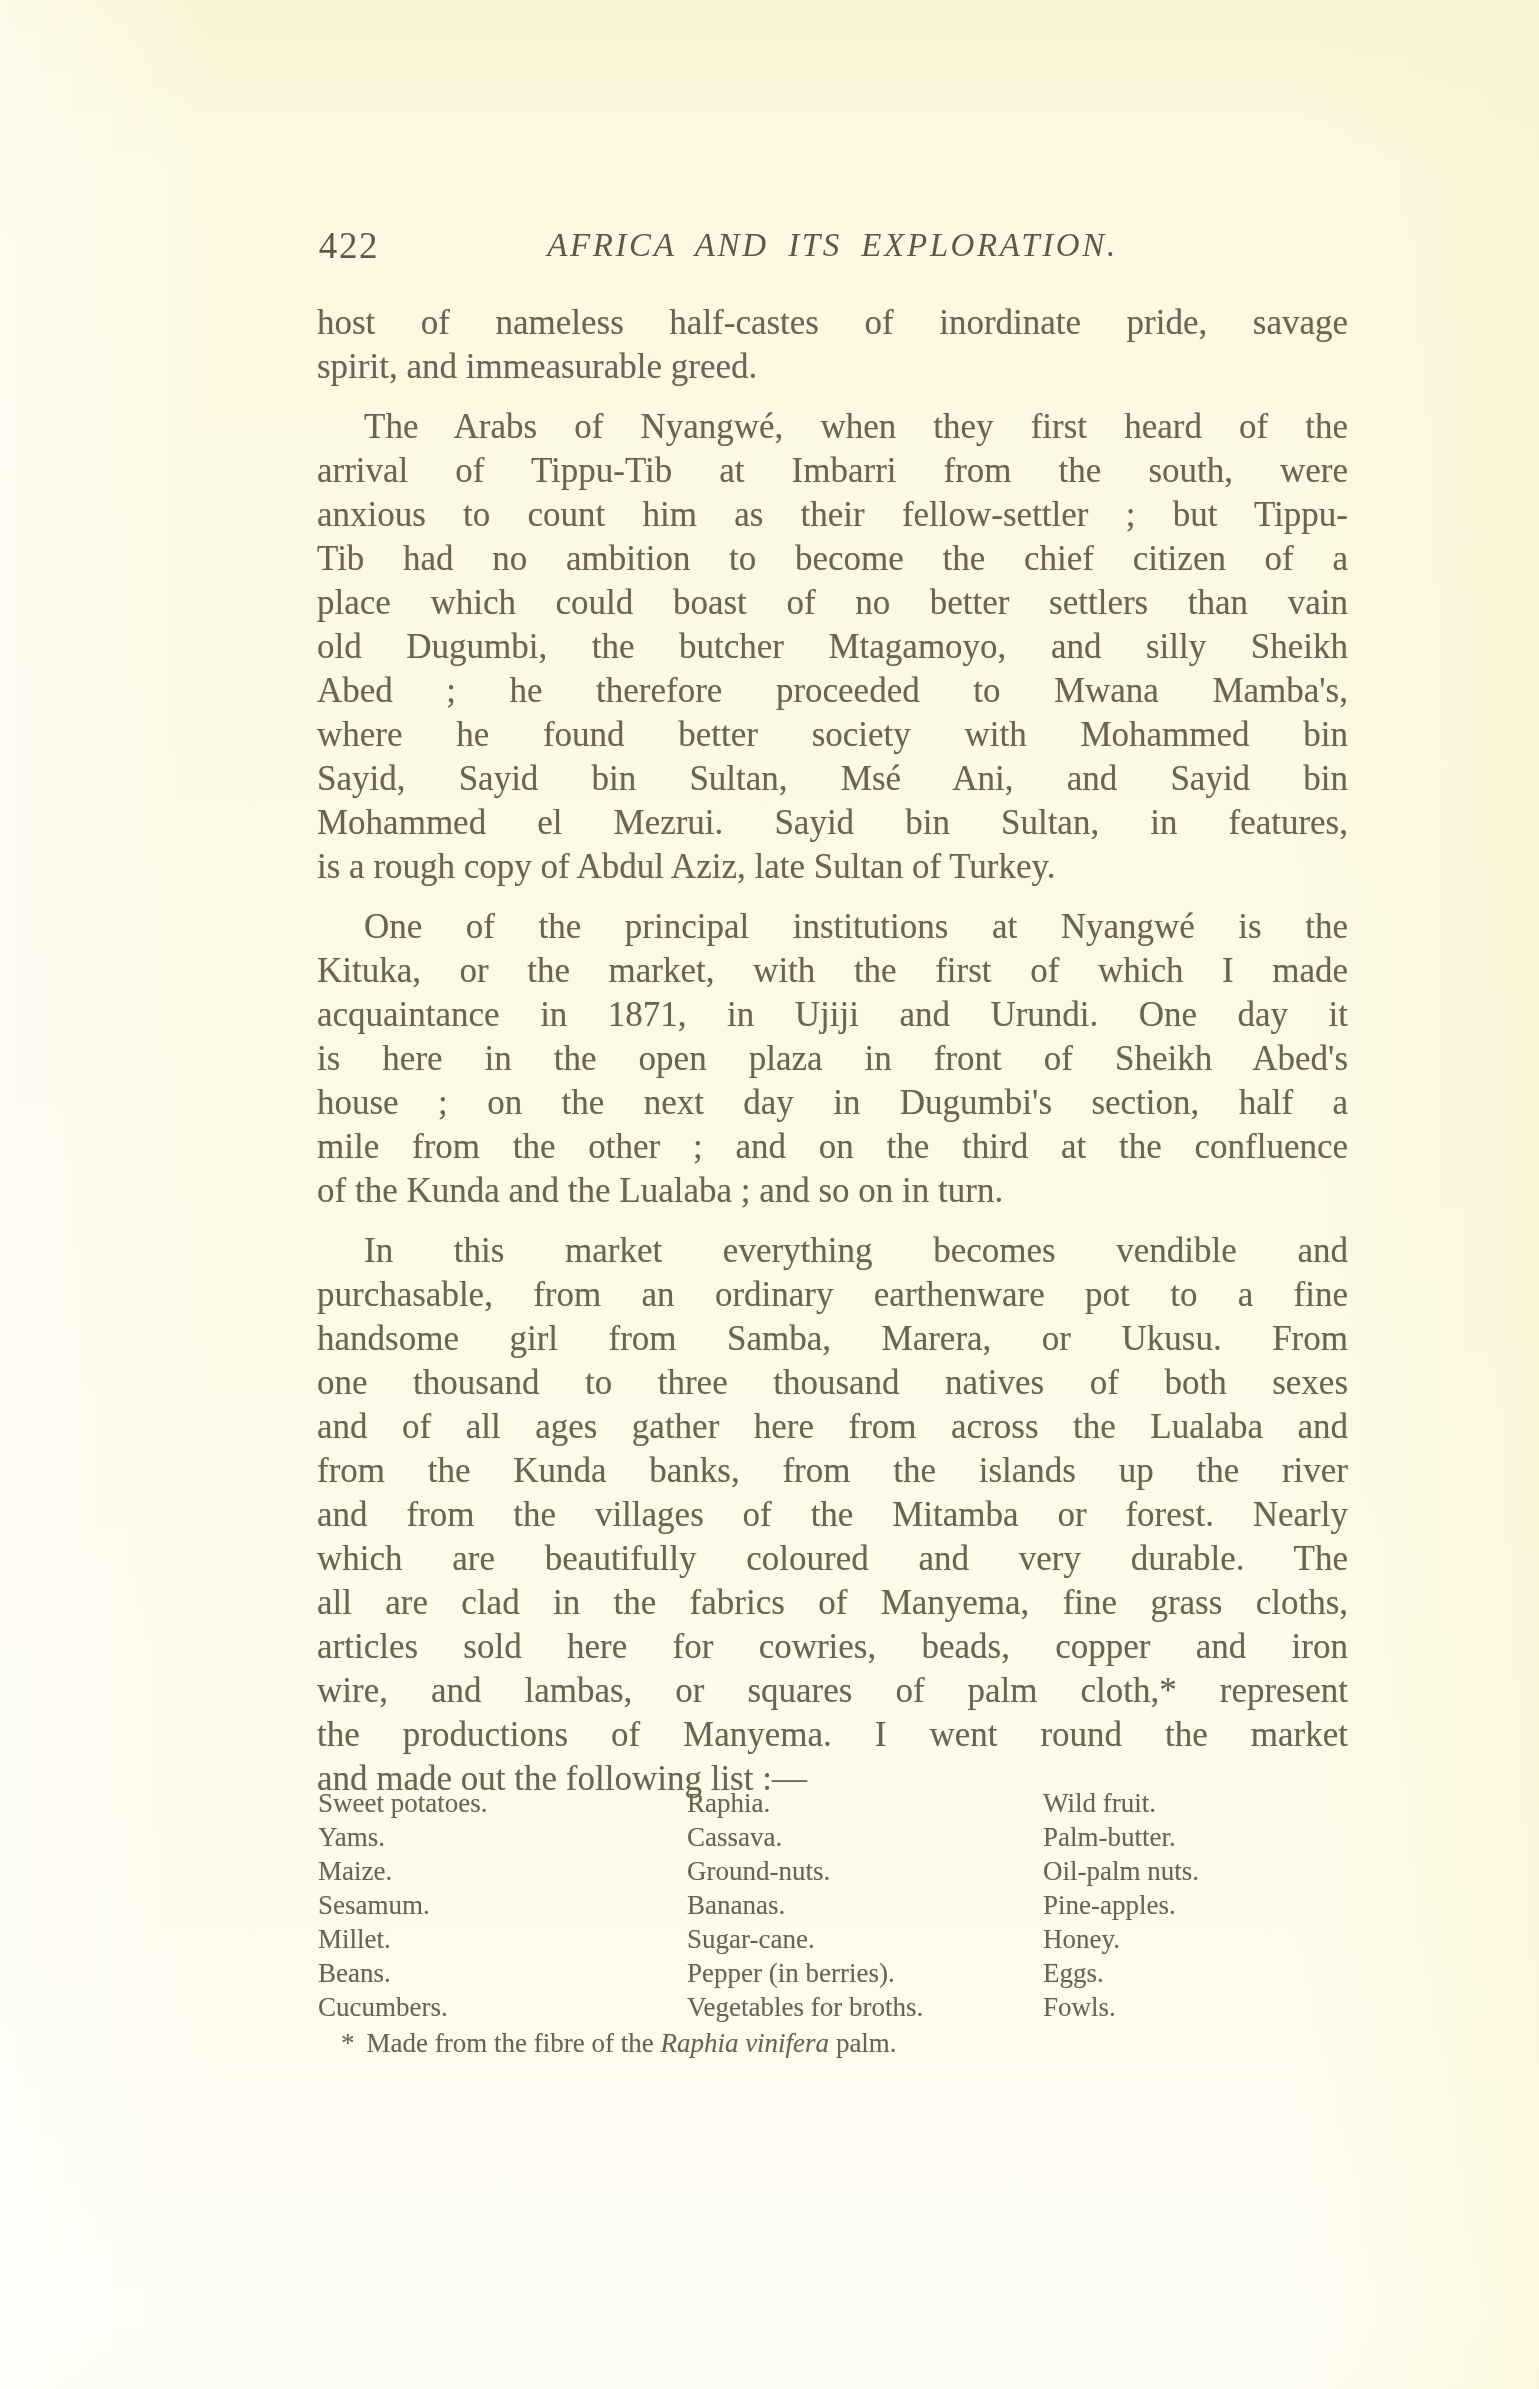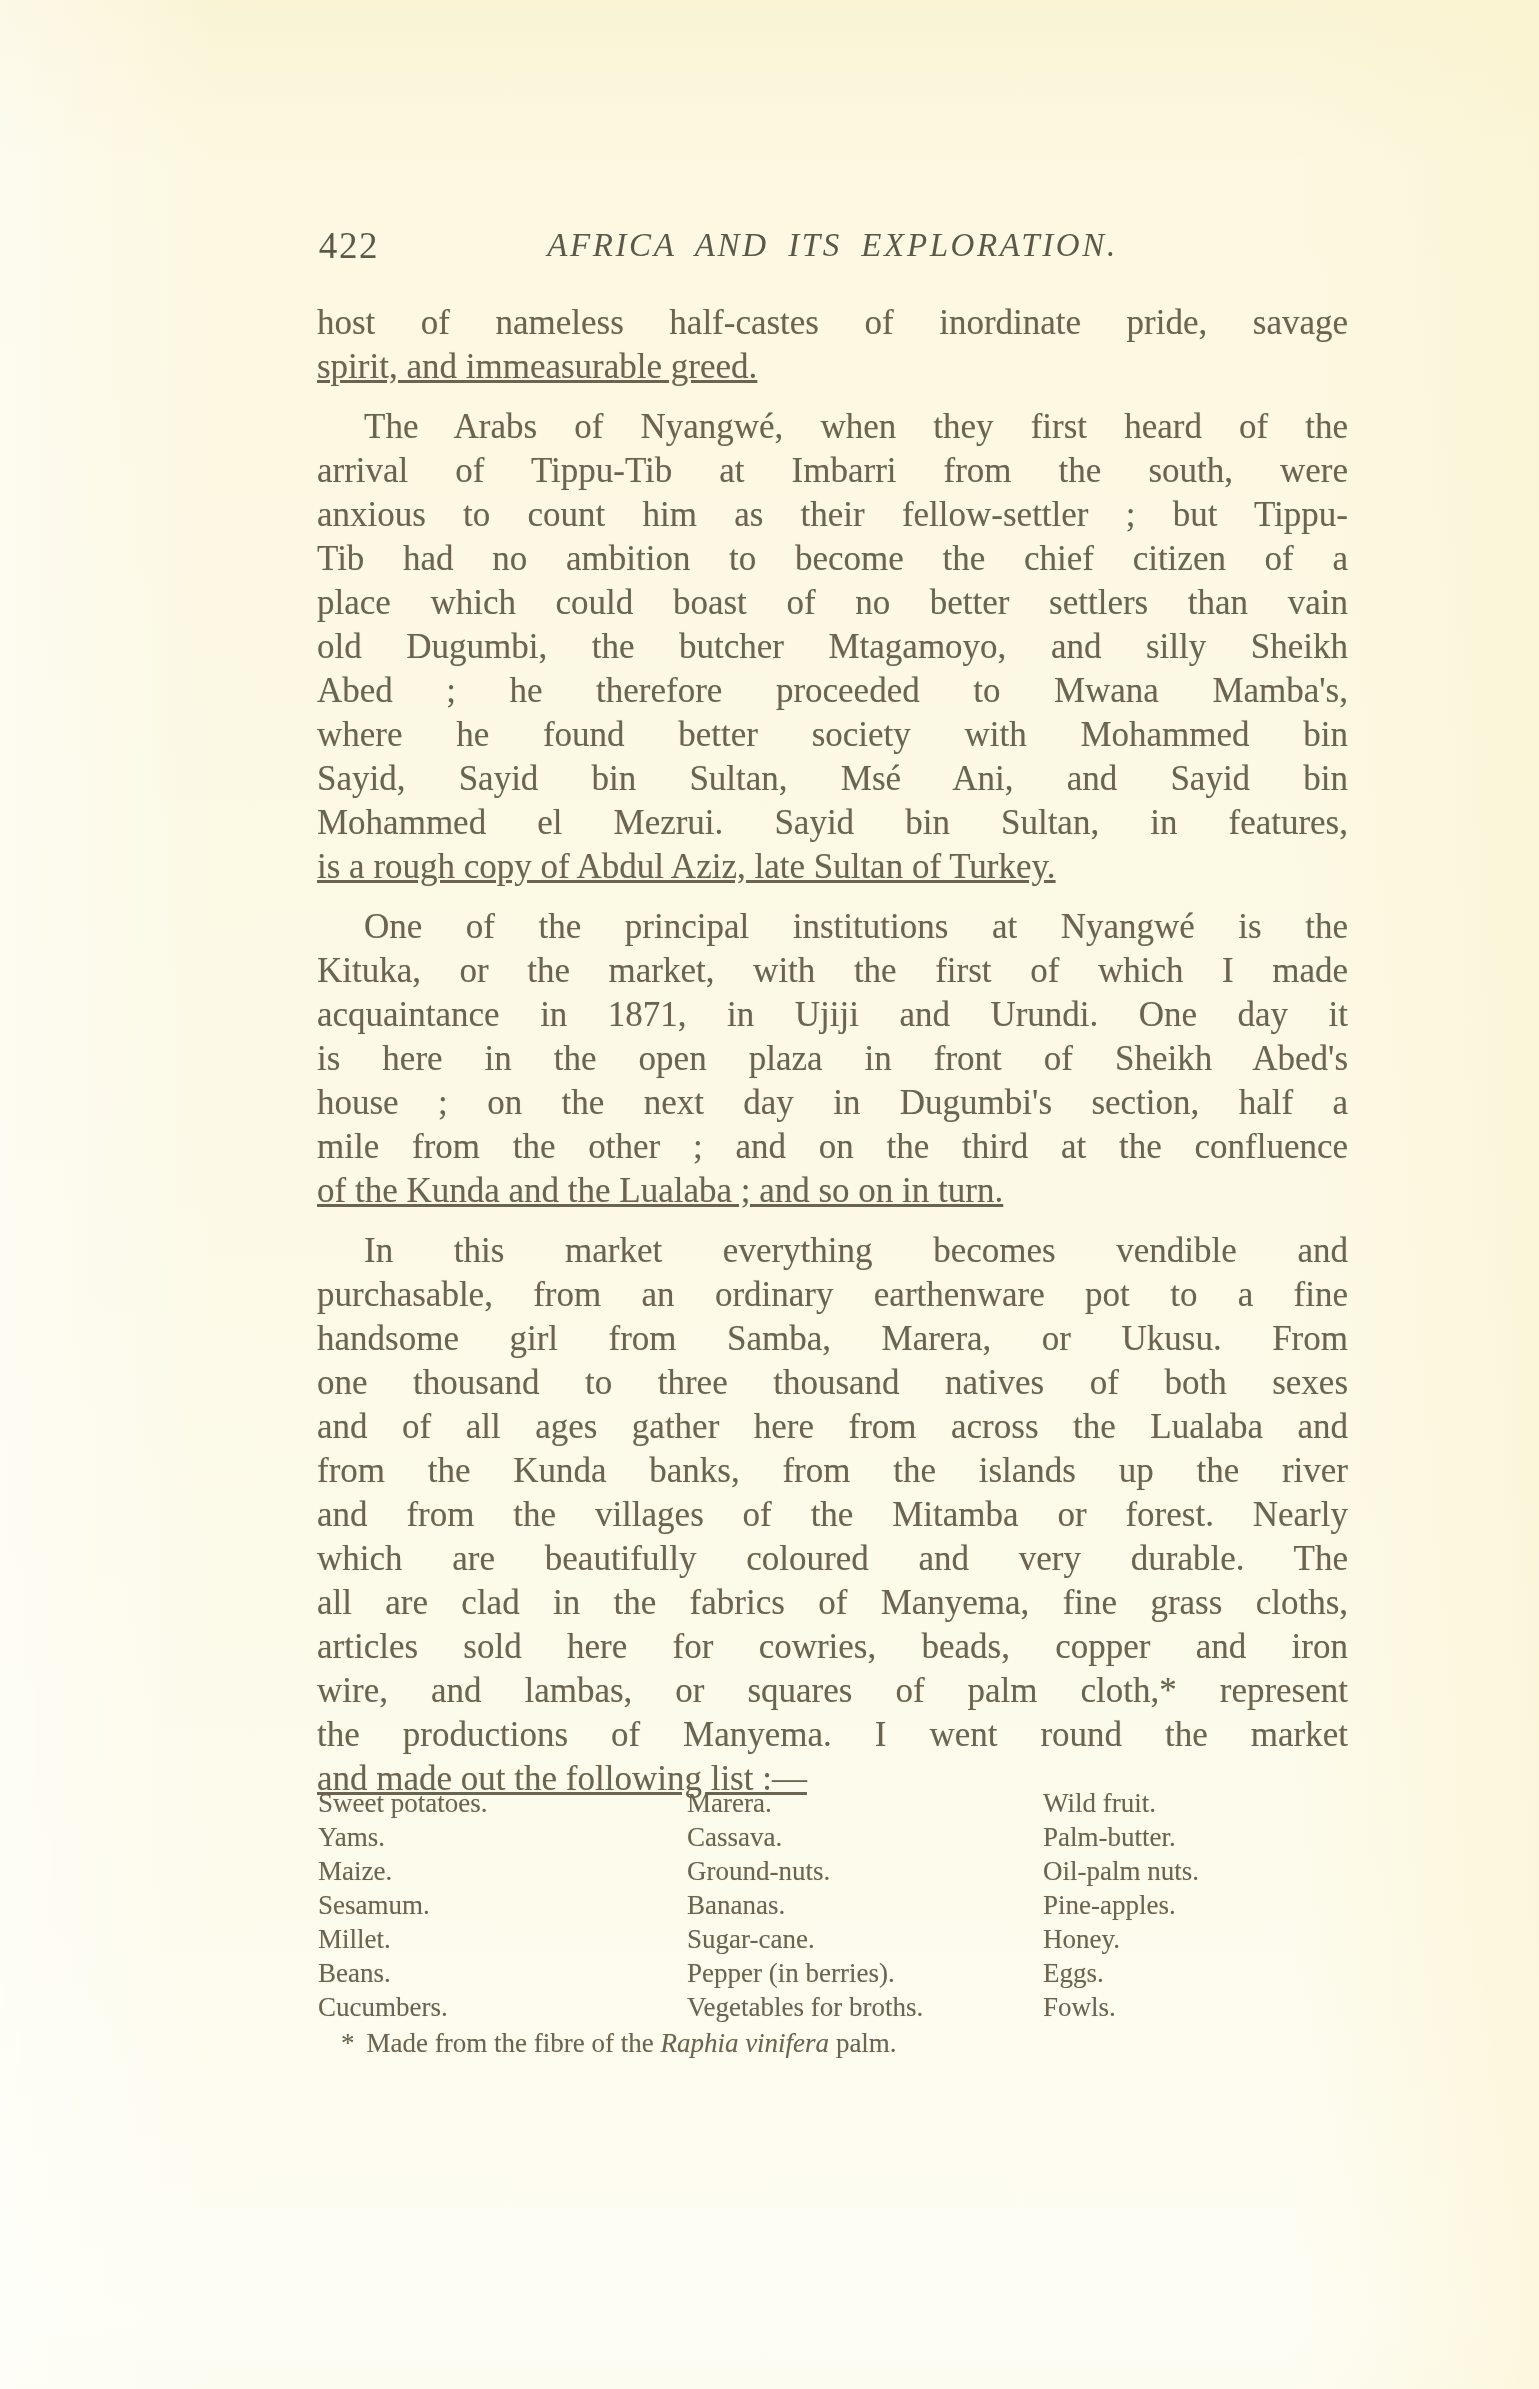--- a/index.html
+++ b/index.html
@@ -57,21 +57,20 @@
     color: #6b6450;
     text-shadow: 0 0 0.9px rgba(107,100,80,0.35);
   }
   .body-text .line {
     text-align: justify;
     text-align-last: justify;
     white-space: normal;
   }
   .body-text .line.last {
     text-align-last: left;
-    text-decoration: underline;
   }
   .body-text .line.indent {
     text-indent: 47px;
     margin-top: 16px;
   }
   
   .market-list {
     position: absolute;
     top: 1786px;
     left: 318px;
@@ -151,21 +150,21 @@
       <div class="list-col col-0">
         <div class="list-item">Sweet potatoes.</div>
         <div class="list-item">Yams.</div>
         <div class="list-item">Maize.</div>
         <div class="list-item">Sesamum.</div>
         <div class="list-item">Millet.</div>
         <div class="list-item">Beans.</div>
         <div class="list-item">Cucumbers.</div>
       </div>
       <div class="list-col col-1">
-        <div class="list-item">Marera.</div>
+        <div class="list-item">Raphia.</div>
         <div class="list-item">Cassava.</div>
         <div class="list-item">Ground-nuts.</div>
         <div class="list-item">Bananas.</div>
         <div class="list-item">Sugar-cane.</div>
         <div class="list-item">Pepper (in berries).</div>
         <div class="list-item">Vegetables for broths.</div>
       </div>
       <div class="list-col col-2">
         <div class="list-item">Wild fruit.</div>
         <div class="list-item">Palm-butter.</div>

